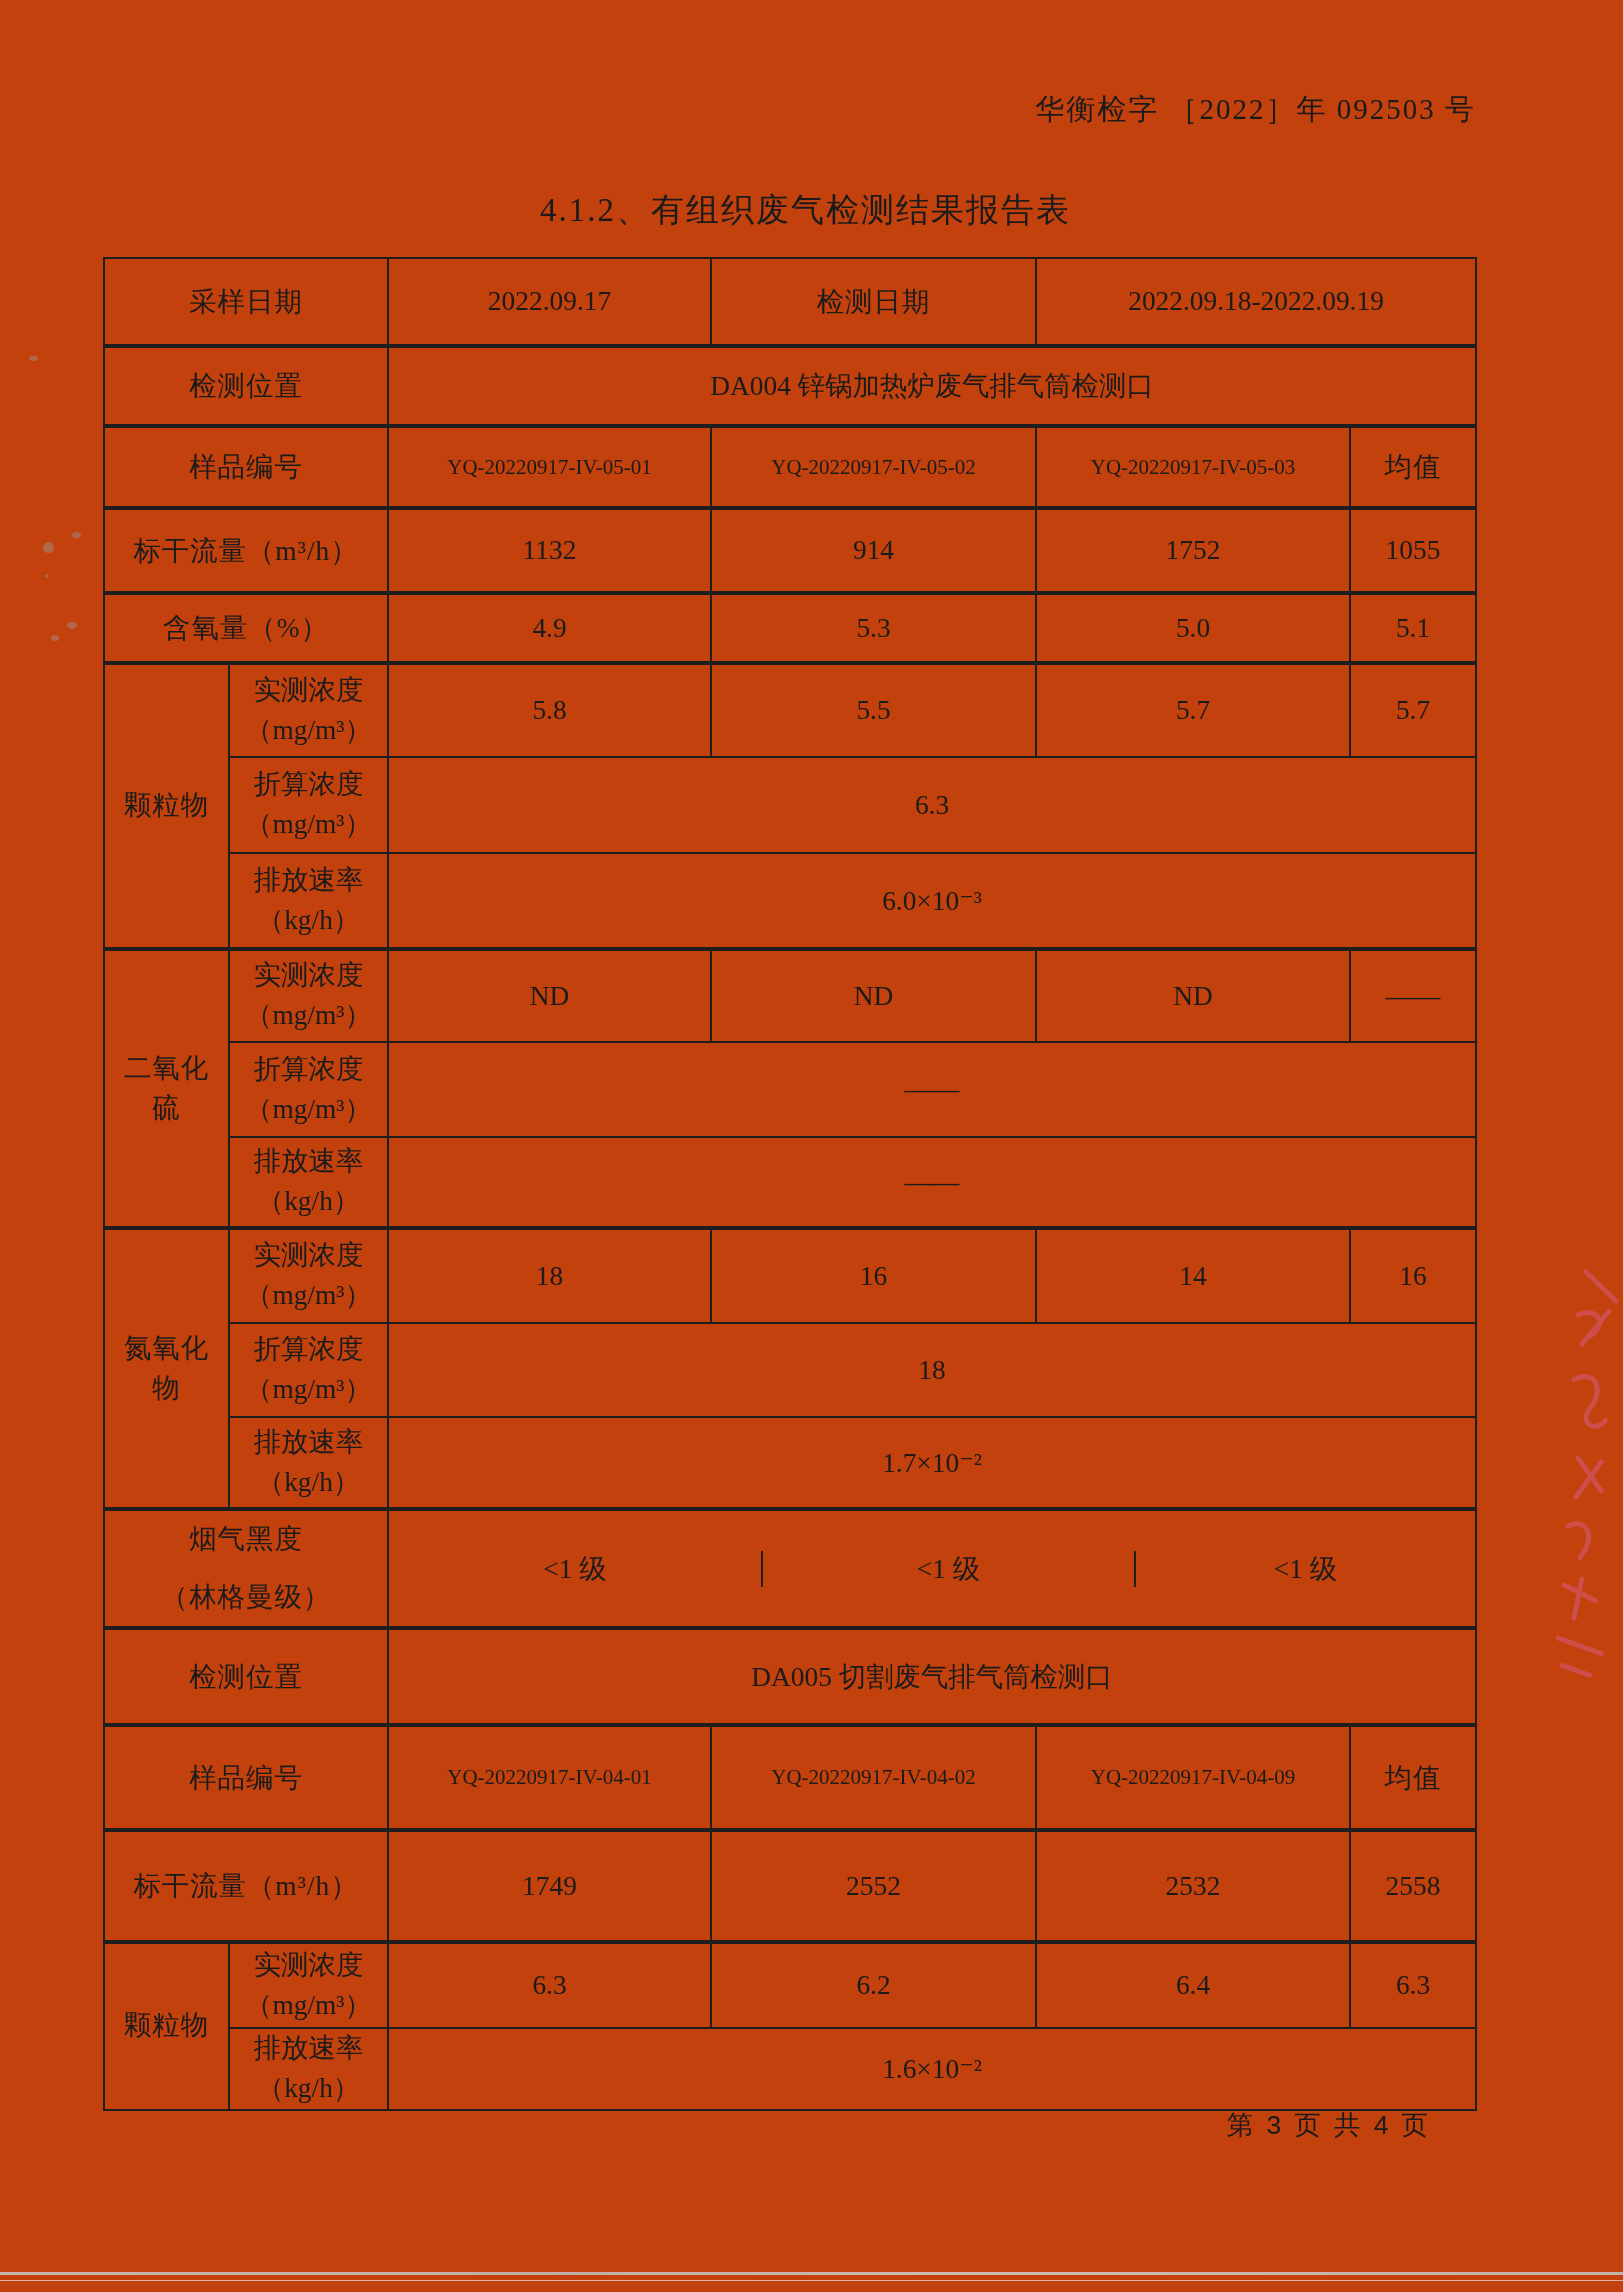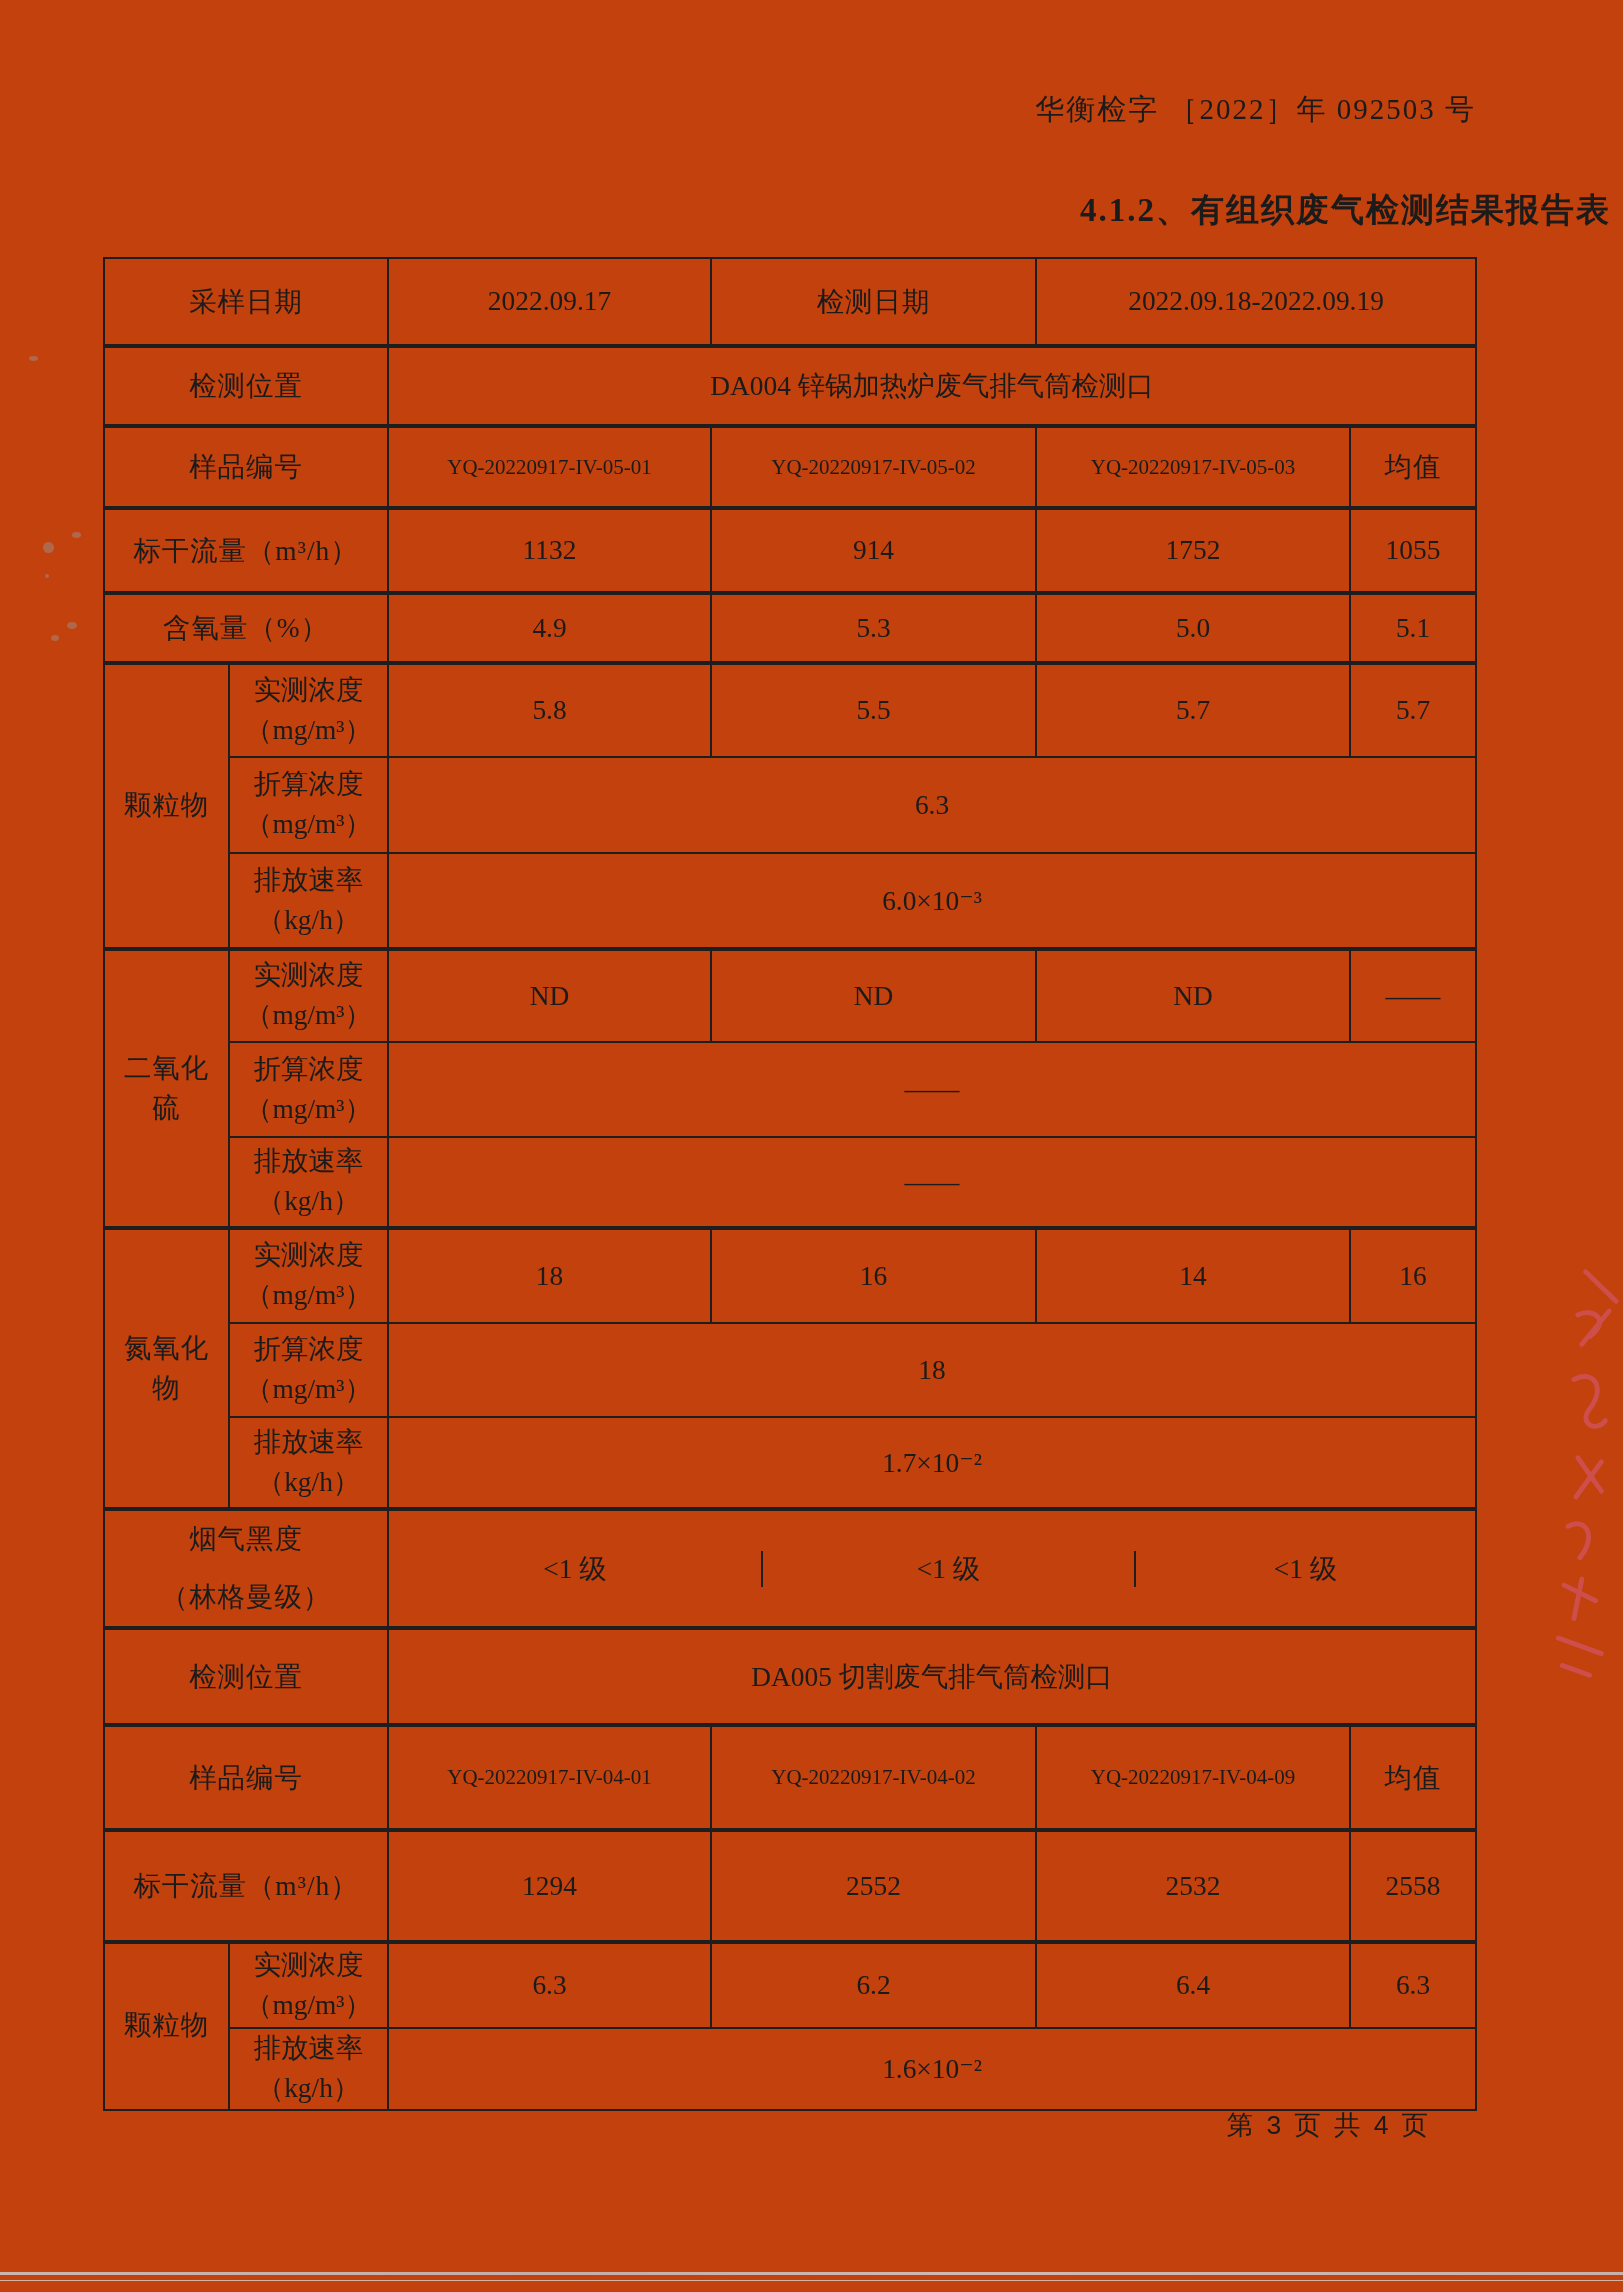--- a/index.html
+++ b/index.html
@@ -8,21 +8,21 @@
     background:#c2410c; overflow:hidden;
     font-family:"Liberation Serif","DejaVu Serif",serif;
     color:#1b1b1b;
   }
   .doc-ref {
     position:absolute; top:90px; right:147px;
     font-size:29px; letter-spacing:2px; white-space:nowrap;
   }
   .doc-title {
     position:absolute; top:188px; left:0; right:12px;
-    text-align:right; font-size:33px; font-weight:bold; letter-spacing:2px;
+    text-align:center; font-size:33px; font-weight:normal; letter-spacing:2px;
   }
   .report-table {
     position:absolute; left:103px; top:257px;
     border-collapse:collapse; table-layout:fixed; width:1373px;
     font-size:27.4px;
   }
   .report-table td {
     border:2px solid #1e1e1e;
     border-top-width:2.9px; border-bottom-width:2.9px;
     text-align:center; vertical-align:middle;
@@ -191,21 +191,21 @@
       <tr class="sect" style="height:105px">
         <td colspan="2" class="lbl">样品编号</td>
         <td class="sid">YQ-20220917-IV-04-01</td>
         <td class="sid">YQ-20220917-IV-04-02</td>
         <td class="sid">YQ-20220917-IV-04-09</td>
         <td class="lbl">均值</td>
       </tr>
 
       <tr class="sect" style="height:112px">
         <td colspan="2" class="lbl">标干流量（m³/h）</td>
-        <td class="num">1294</td>
+        <td class="num">1749</td>
         <td class="num">2552</td>
         <td class="num">2532</td>
         <td class="num">2558</td>
       </tr>
 
       <tr class="sect" style="height:86px">
         <td rowspan="2" class="lbl pre">颗粒物</td>
         <td class="lbl-pre">实测浓度
 （mg/m³）</td>
         <td class="num">6.3</td>

